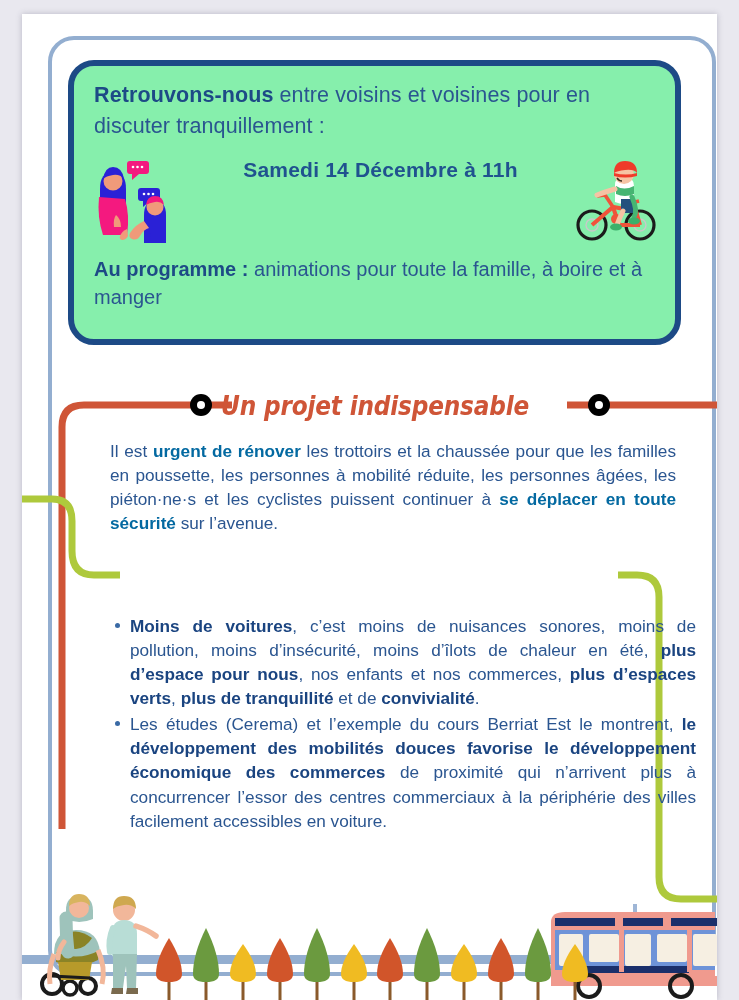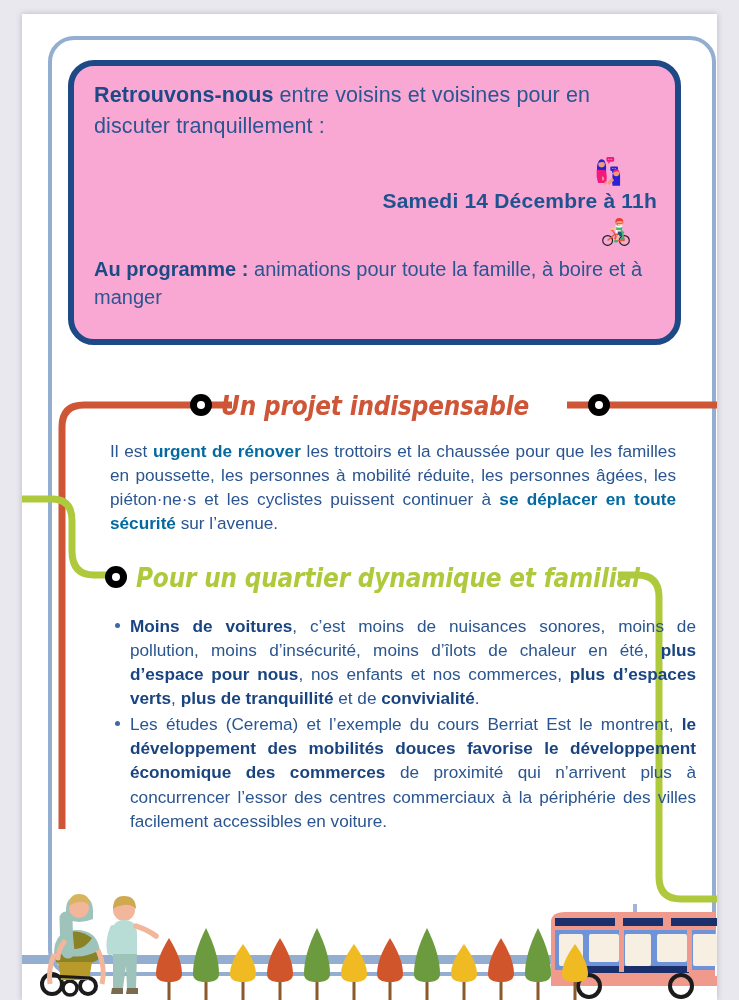--- a/index.html
+++ b/index.html
@@ -33,39 +33,38 @@
   }
 
   
   .event-box{
     position:absolute;
     left:46px; top:46px;
     width:613px; height:285px;
     border:6px solid #1d4a86;
     border-radius:26px;
     box-sizing:border-box;
-    background:#f9a8d4;
+    background:#86efac;
     padding:14px 18px 10px 20px;
   }
   .lead{
     font-size:21.5px;
     line-height:1.42;
     color:#2a5590;
     margin:0;
     letter-spacing:.1px;
   }
   .lead b{ color:#1d4a86; }
 
   .meet-row{
     display:flex;
-    align-items:flex-end;
+    align-items:flex-start;
     justify-content:space-between;
     margin:14px 0 8px 0;
     height:92px;
-    flex-direction:column;
   }
   .meet-text{
     flex:1;
     text-align:center;
     font-size:21px;
     font-weight:bold;
     color:#20528f;
     line-height:1.42;
     letter-spacing:.2px;
   }
@@ -241,27 +240,20 @@
         <i></i>
       </span>
     <span class="head-title" style="color:#cf5537; margin:0 9px 0 9px;">Un projet indispensable</span>
     <span class="dot">
         <i></i>
       </span>
   </div>
 
   <p class="para" style="left:88px; top:425px; width:566px;">Il est <b>urgent de rénover</b> les trottoirs et la chaussée pour que les familles en poussette, les personnes à mobilité réduite, les personnes âgées, les piéton·ne·s et les cyclistes puissent continuer à <b>se déplacer en toute sécurité</b> sur l’avenue.</p>
 
-  <div class="head-row" style="left:83px; top:546px;">
-    <span class="dot">
-        <i></i>
-      </span>
-    <span class="head-title" style="color:#aec93c; margin:0 9px 0 9px;">Pour un quartier dynamique et familial</span>
-
-  </div>
 
   <ul class="bullets" style="left:88px; top:600px; width:566px;">
       <li><b>Moins de voitures</b>, c’est moins de nuisances sonores, moins de pollution, moins d’insécurité, moins d’îlots de chaleur en été, <b>plus d’espace pour nous</b>, nos enfants et nos commerces, <b>plus d’espaces verts</b>, <b>plus de tranquillité</b> et de <b>convivialité</b>.</li>
       <li>Les études (Cerema) et l’exemple du cours Berriat Est le montrent, <b>le développement des mobilités douces favorise le développement économique des commerces</b> de proximité qui n’arrivent plus à concurrencer l’essor des centres commerciaux à la périphérie des villes facilement accessibles en voiture.</li>
     </ul>
 
   <div class="scene">
     <div class="road"></div>
 
     <svg style="position:absolute;left:14px;bottom:0;" width="92" height="108" viewBox="0 0 92 108">

